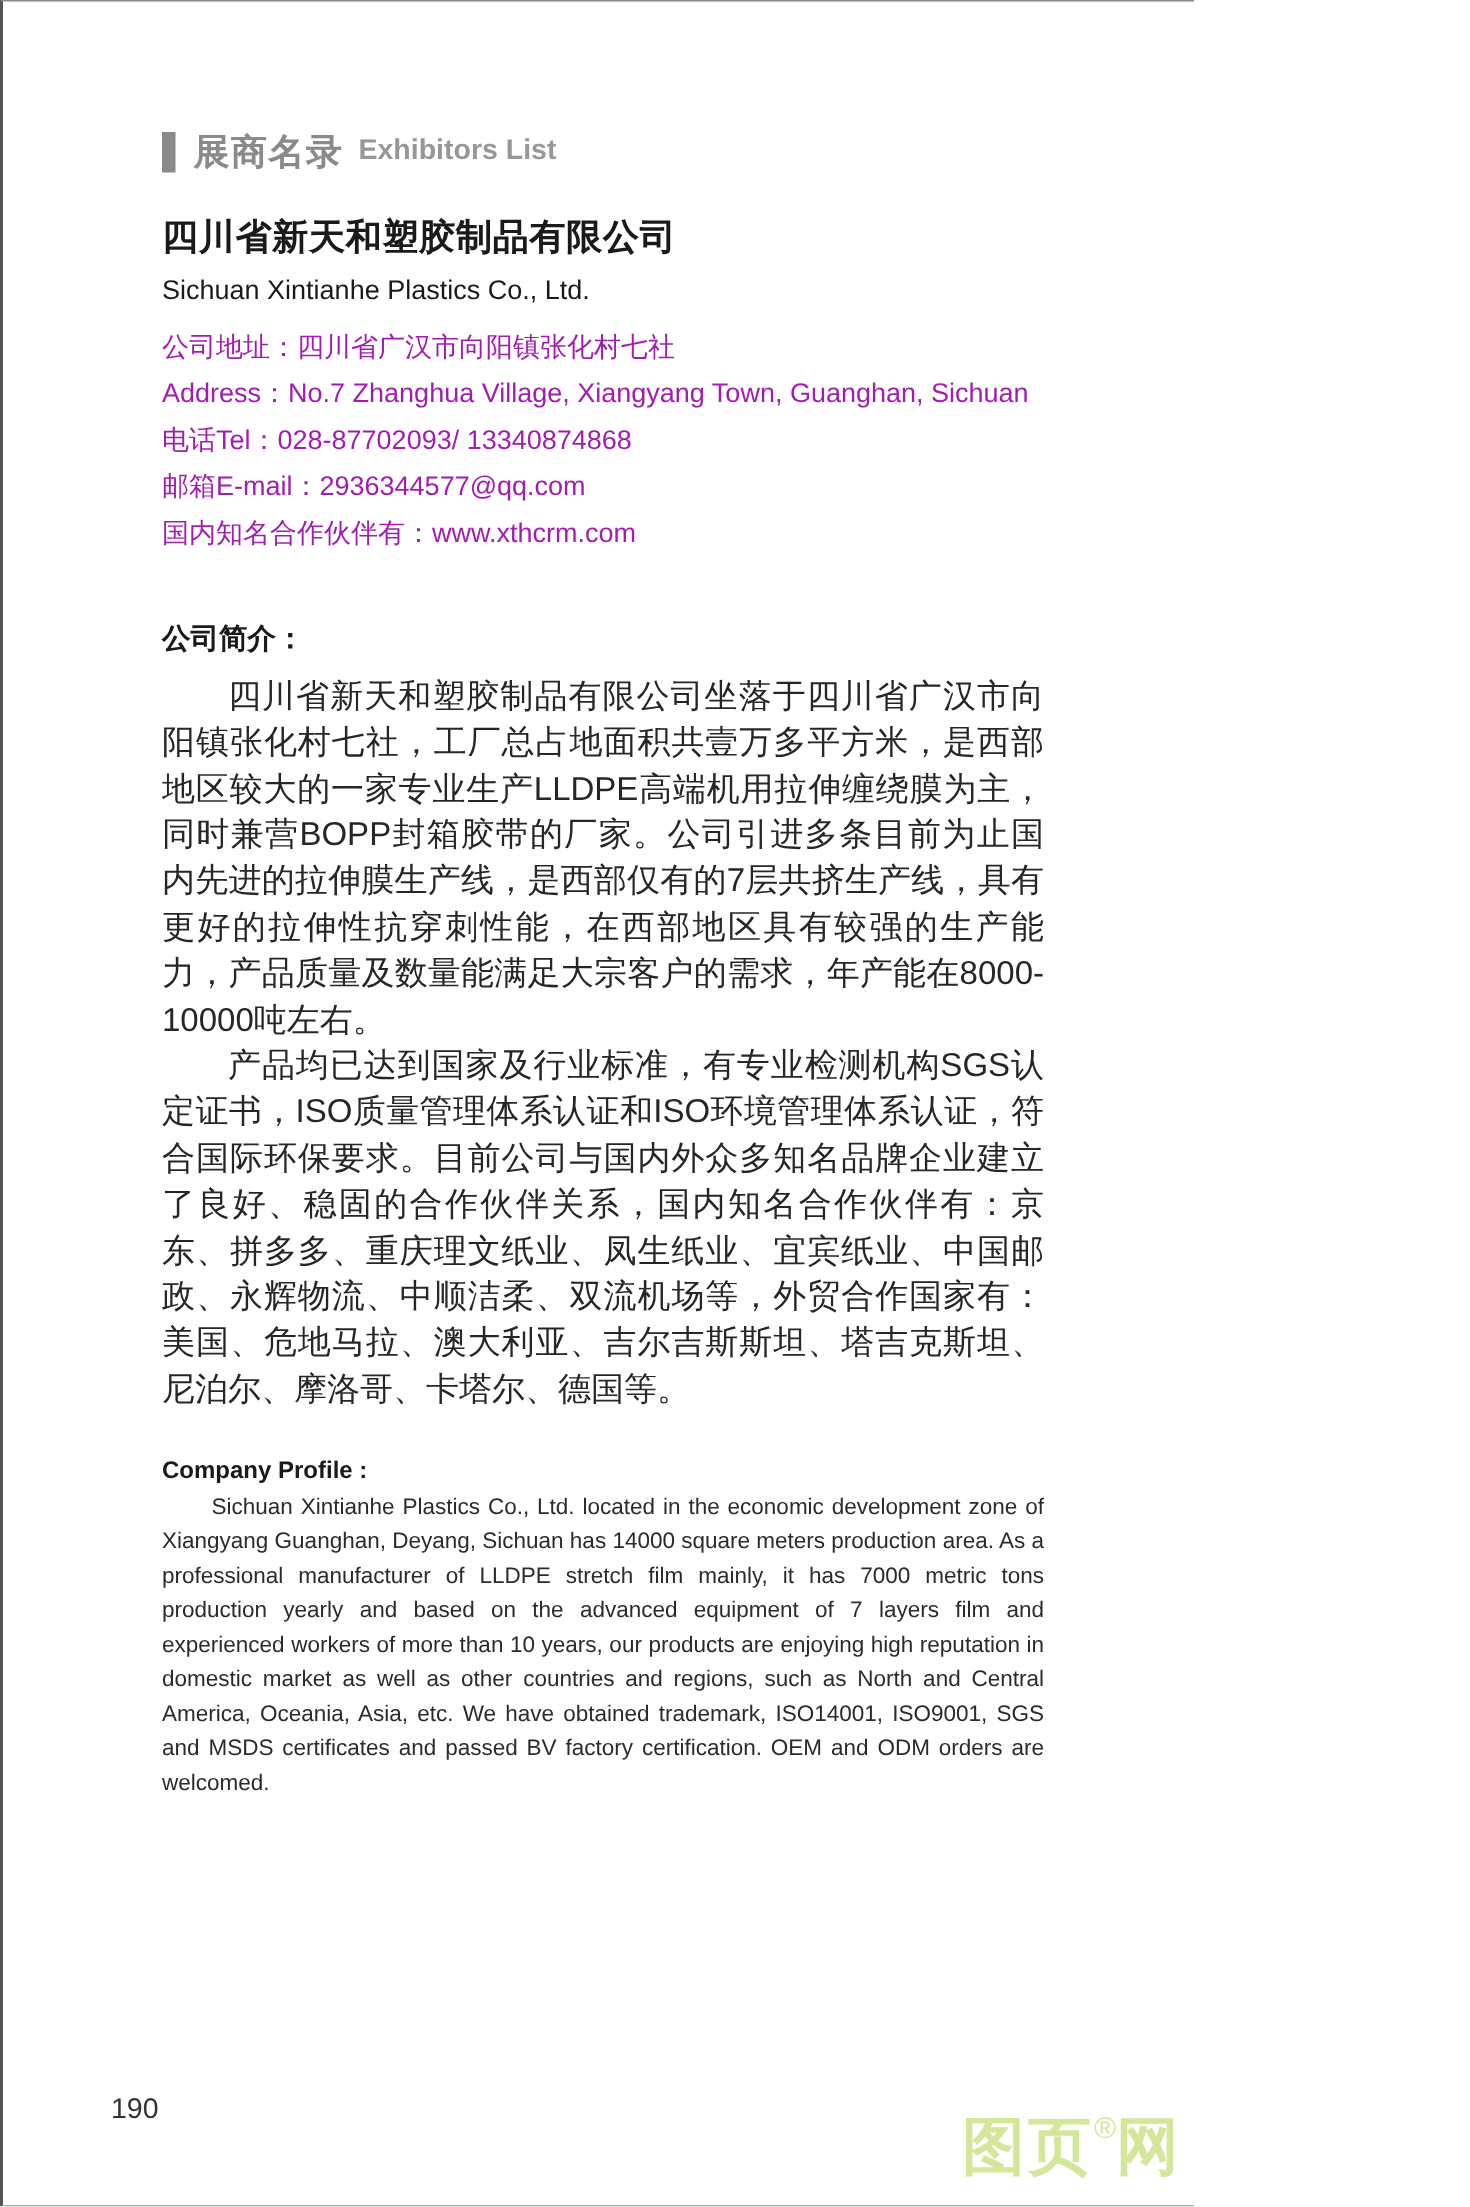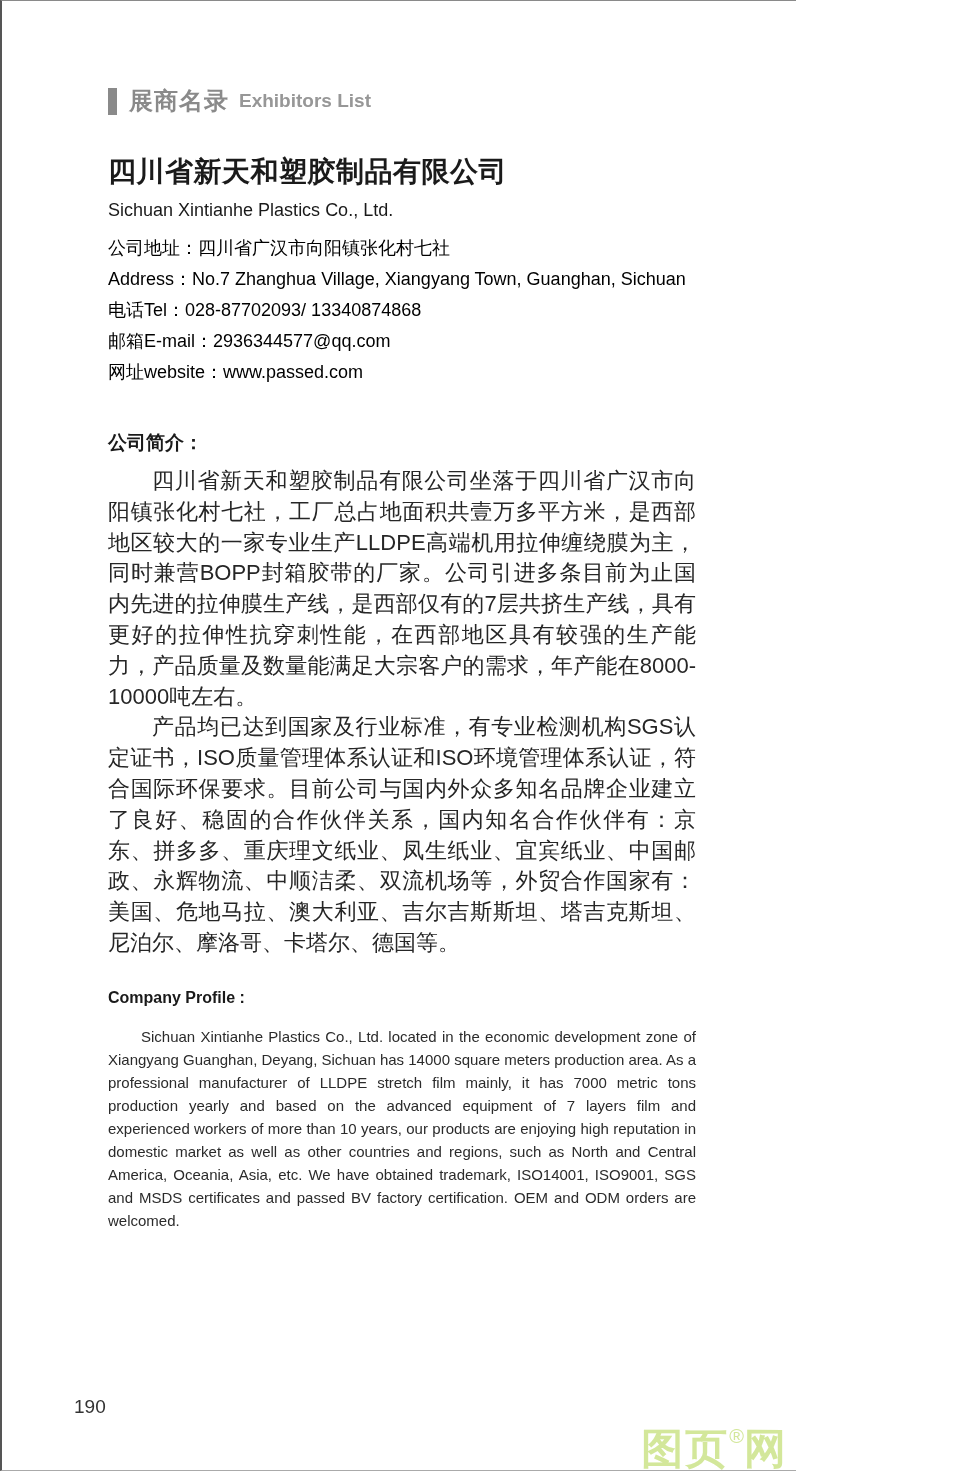--- a/index.html
+++ b/index.html
@@ -43,41 +43,41 @@
     margin-right: 10px;
   }
   .exh-title-en {
     font-size: 19px;
     font-weight: bold;
     color: #979797;
   }
 
   
   .company-name-zh {
-    margin-top: 36px;
-    font-size: 28px;
+    margin-top: 25px;
+    font-size: 24px;
     font-weight: bold;
     color: #1a1a1a;
     letter-spacing: 0.5px;
   }
   .company-name-en {
     margin-top: 9px;
     font-size: 18px;
     font-weight: normal;
     color: #1a1a1a;
   }
 
   
   .contact-block {
     margin-top: 12px;
   }
   .contact-line {
     font-size: 18px;
     line-height: 31px;
-    color: #000000;
+    color: #a21caf;
   }
 
   
   .profile-zh { margin-top: 42px; }
   .profile-zh-heading {
     font-size: 19px;
     font-weight: bold;
     color: #1a1a1a;
     margin-bottom: 10px;
   }
@@ -88,42 +88,42 @@
     text-align: justify;
     text-indent: 2em;
   }
 
   
   .profile-en { margin-top: 30px; }
   .profile-en-heading {
     font-size: 16px;
     font-weight: bold;
     color: #1a1a1a;
-    margin-bottom: 18px;
+    margin-bottom: 3px;
   }
   .en-para {
     font-size: 15px;
     line-height: 23px;
     color: #2b2b2b;
     text-align: justify;
     text-indent: 2.2em;
   }
 
   
   .page-number {
     position: absolute;
     left: 72px;
     bottom: 52px;
     font-size: 19px;
     color: #333333;
   }
   .watermark {
     position: absolute;
     right: 8px;
-    bottom: 0;
+    bottom: 18px;
     font-size: 42px;
     font-weight: bold;
     color: #d3e79a;
     letter-spacing: 2px;
     line-height: 1;
     white-space: nowrap;
   }
   .watermark sup {
     font-size: 20px;
     font-weight: normal;
@@ -144,21 +144,21 @@
     </div>
 
     <h1 class="company-name-zh">四川省新天和塑胶制品有限公司</h1>
     <h2 class="company-name-en">Sichuan Xintianhe Plastics Co., Ltd.</h2>
 
     <div class="contact-block">
       <div class="contact-line">公司地址：四川省广汉市向阳镇张化村七社</div>
       <div class="contact-line">Address：No.7 Zhanghua Village, Xiangyang Town, Guanghan, Sichuan</div>
       <div class="contact-line">电话Tel：028-87702093/ 13340874868</div>
       <div class="contact-line">邮箱E-mail：2936344577@qq.com</div>
-      <div class="contact-line">网址website：www.passed.com</div>
+      <div class="contact-line">国内知名合作伙伴有：www.xthcrm.com</div>
     </div>
 
     <div class="profile-zh">
       <div class="profile-zh-heading">公司简介：</div>
       <p class="zh-para">四川省新天和塑胶制品有限公司坐落于四川省广汉市向阳镇张化村七社，工厂总占地面积共壹万多平方米，是西部地区较大的一家专业生产LLDPE高端机用拉伸缠绕膜为主，同时兼营BOPP封箱胶带的厂家。公司引进多条目前为止国内先进的拉伸膜生产线，是西部仅有的7层共挤生产线，具有更好的拉伸性抗穿刺性能，在西部地区具有较强的生产能力，产品质量及数量能满足大宗客户的需求，年产能在8000-10000吨左右。</p>
       <p class="zh-para">产品均已达到国家及行业标准，有专业检测机构SGS认定证书，ISO质量管理体系认证和ISO环境管理体系认证，符合国际环保要求。目前公司与国内外众多知名品牌企业建立了良好、稳固的合作伙伴关系，国内知名合作伙伴有：京东、拼多多、重庆理文纸业、凤生纸业、宜宾纸业、中国邮政、永辉物流、中顺洁柔、双流机场等，外贸合作国家有：美国、危地马拉、澳大利亚、吉尔吉斯斯坦、塔吉克斯坦、尼泊尔、摩洛哥、卡塔尔、德国等。</p>
     </div>
 
     <div class="profile-en">
       <div class="profile-en-heading">Company Profile :</div>

